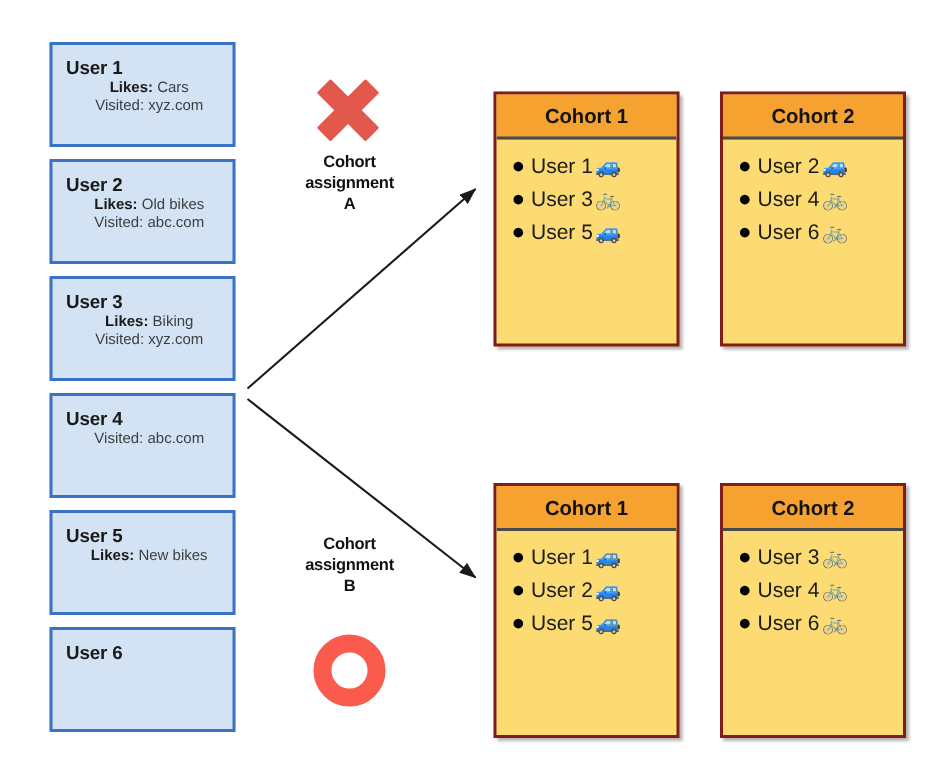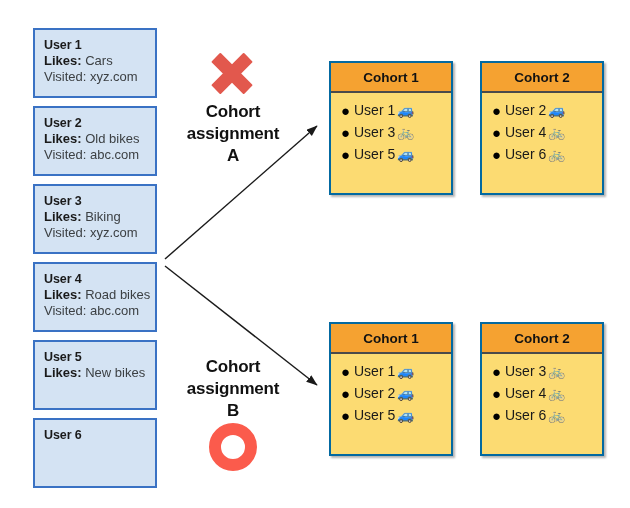--- a/index.html
+++ b/index.html
@@ -35,35 +35,36 @@
     padding: 8px 0 0 9px;
     line-height: 1.22;
   }
   .user-card .u-name {
     font-size: 12.5px;
     font-weight: bold;
     color: #1a1a1a;
     letter-spacing: -0.1px;
   }
   .user-card .u-line {
-    font-size: 13px;
+    font-size: 10px;
     color: #3c4043;
     white-space: nowrap;
+    text-align: center;
   }
   .user-card .u-line b {
     color: #1a1a1a;
     font-weight: bold;
   }
 
   
   .assign-label {
     position: absolute;
     width: 118px;
     text-align: center;
-    font-size: 17px;
+    font-size: 11px;
     font-weight: bold;
     line-height: 1.28;
     color: #111111;
     letter-spacing: -0.2px;
   }
 
   .x-mark {
     position: absolute;
     width: 46px;
     height: 46px;
@@ -88,23 +89,23 @@
     height: 48px;
     box-sizing: border-box;
     border: 12px solid #fb5b4c;
     border-radius: 50%;
   }
 
   
   .cohort-box {
     position: absolute;
     width: 124px;
-    height: 134px;
-    box-sizing: border-box;
-    border: 2px solid #0369a1;
+    height: 170px;
+    box-sizing: border-box;
+    border: 2px solid #7f1d1d;
     background: #fcdb72;
     box-shadow: 2px 2px 2px rgba(0,0,0,0.30);
     overflow: hidden;
   }
   .cohort-head {
     height: 30px;
     background: #f5a231;
     border-bottom: 2px solid #4a4a4a;
     display: flex;
     align-items: center;
@@ -169,21 +170,20 @@
   </div>
 
   <div class="user-card" style="top:184px">
     <div class="u-name">User 3</div>
     <div class="u-line"><b>Likes:</b> <span>Biking</span></div>
     <div class="u-line">Visited: xyz.com</div>
   </div>
 
   <div class="user-card" style="top:262px">
     <div class="u-name">User 4</div>
-    <div class="u-line"><b>Likes:</b> <span>Road bikes</span></div>
     <div class="u-line">Visited: abc.com</div>
   </div>
 
   <div class="user-card" style="top:340px">
     <div class="u-name">User 5</div>
     <div class="u-line"><b>Likes:</b> <span>New bikes</span></div>
   </div>
 
   <div class="user-card" style="top:418px">
     <div class="u-name">User 6</div>

